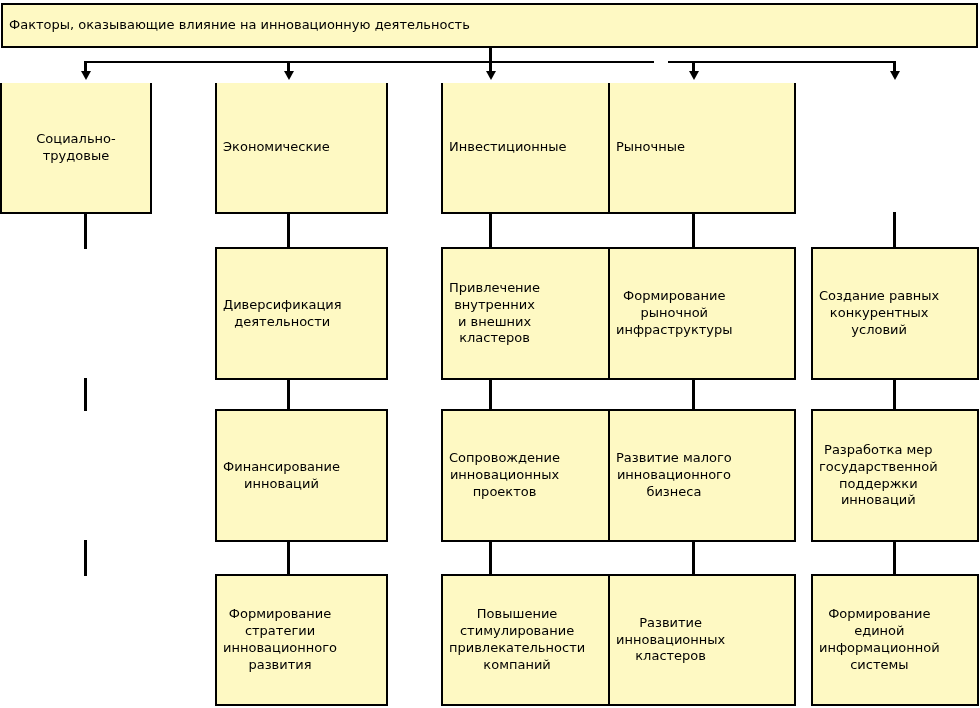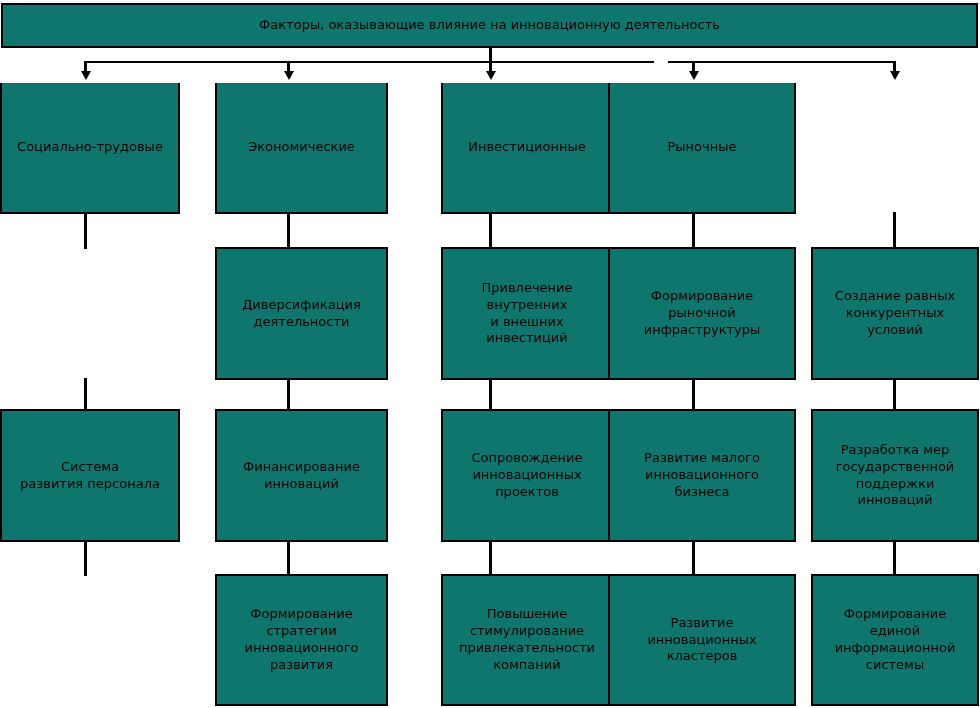--- a/index.html
+++ b/index.html
@@ -11,37 +11,37 @@
     position: relative;
     width: 980px;
     height: 708px;
     background: #ffffff;
     font-family: "DejaVu Sans", "Liberation Sans", sans-serif;
     color: #000000;
   }
   .box {
     position: absolute;
     border: 2px solid #000000;
-    background: #0f766e;
+    background: #fef9c3;
     display: flex;
     align-items: center;
-    justify-content: center;
+    justify-content: flex-start;
     text-align: center;
     box-sizing: border-box;
     font-size: 13px;
     line-height: 1.3;
   }
   .box-label { white-space: pre-line; padding: 2px 6px; }
   .title-box {
     left: 1px; top: 3px; width: 977px; height: 45px;
     font-size: 13px;
   }
   .open-top { border-top: none; }
   
-  .c1 { left: 0px;   width: 180px; }
+  .c1 { left: 0px;   width: 152px; }
   .c2 { left: 215px; width: 173px; }
   .c3 { left: 405px; width: 172px; margin-left: 36px; }
   .c4 { left: 608px; width: 188px; }
   .c5 { left: 811px; width: 168px; }
   
   .r1 { top: 83px;  height: 131px; }
   .r2 { top: 247px; height: 133px; }
   .r3 { top: 409px; height: 133px; }
   .r4 { top: 574px; height: 132px; }
   
@@ -100,24 +100,20 @@
   <div class="vline" style="left:692px; top:378px; height:33px;"></div>
   <div class="vline" style="left:692px; top:540px; height:36px;"></div>
 
   <div class="vline" style="left:893px; top:212px; height:37px;"></div>
   <div class="vline" style="left:893px; top:378px; height:33px;"></div>
   <div class="vline" style="left:893px; top:540px; height:36px;"></div>
 
   <div class="box c1 r1 open-top">
     <span class="box-label">Социально-трудовые</span>
   </div>
-  <div class="box c1 r3">
-    <span class="box-label">Система
-развития персонала</span>
-  </div>
 
   <div class="box c2 r1 open-top">
     <span class="box-label">Экономические</span>
   </div>
   <div class="box c2 r2">
     <span class="box-label">Диверсификация
 деятельности</span>
   </div>
   <div class="box c2 r3">
     <span class="box-label">Финансирование
@@ -130,21 +126,21 @@
 развития</span>
   </div>
 
   <div class="box c3 r1 open-top">
     <span class="box-label">Инвестиционные</span>
   </div>
   <div class="box c3 r2">
     <span class="box-label">Привлечение
 внутренних
 и внешних
-инвестиций</span>
+кластеров</span>
   </div>
   <div class="box c3 r3">
     <span class="box-label">Сопровождение
 инновационных
 проектов</span>
   </div>
   <div class="box c3 r4">
     <span class="box-label">Повышение
 стимулирование
 привлекательности

